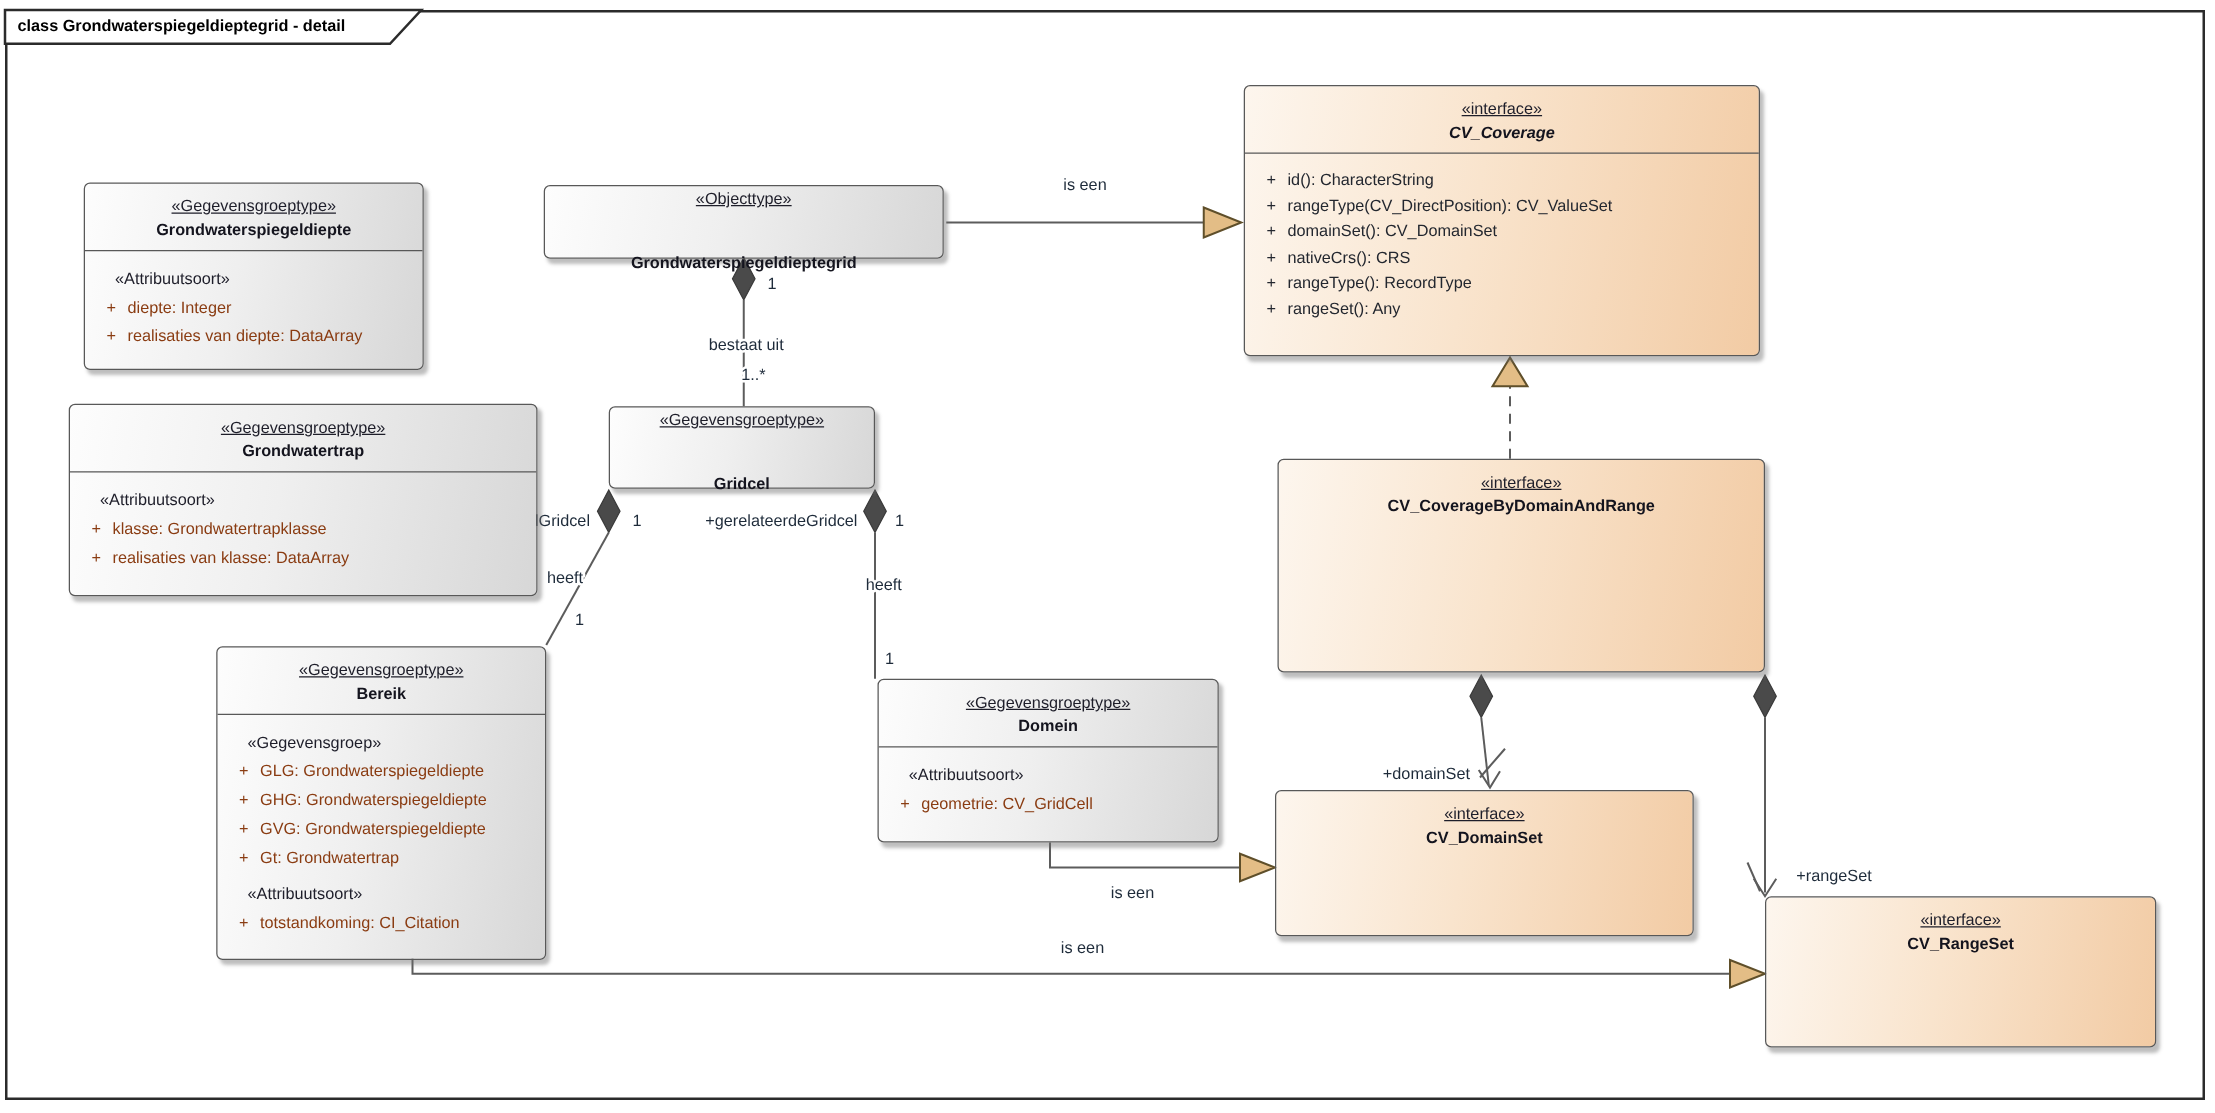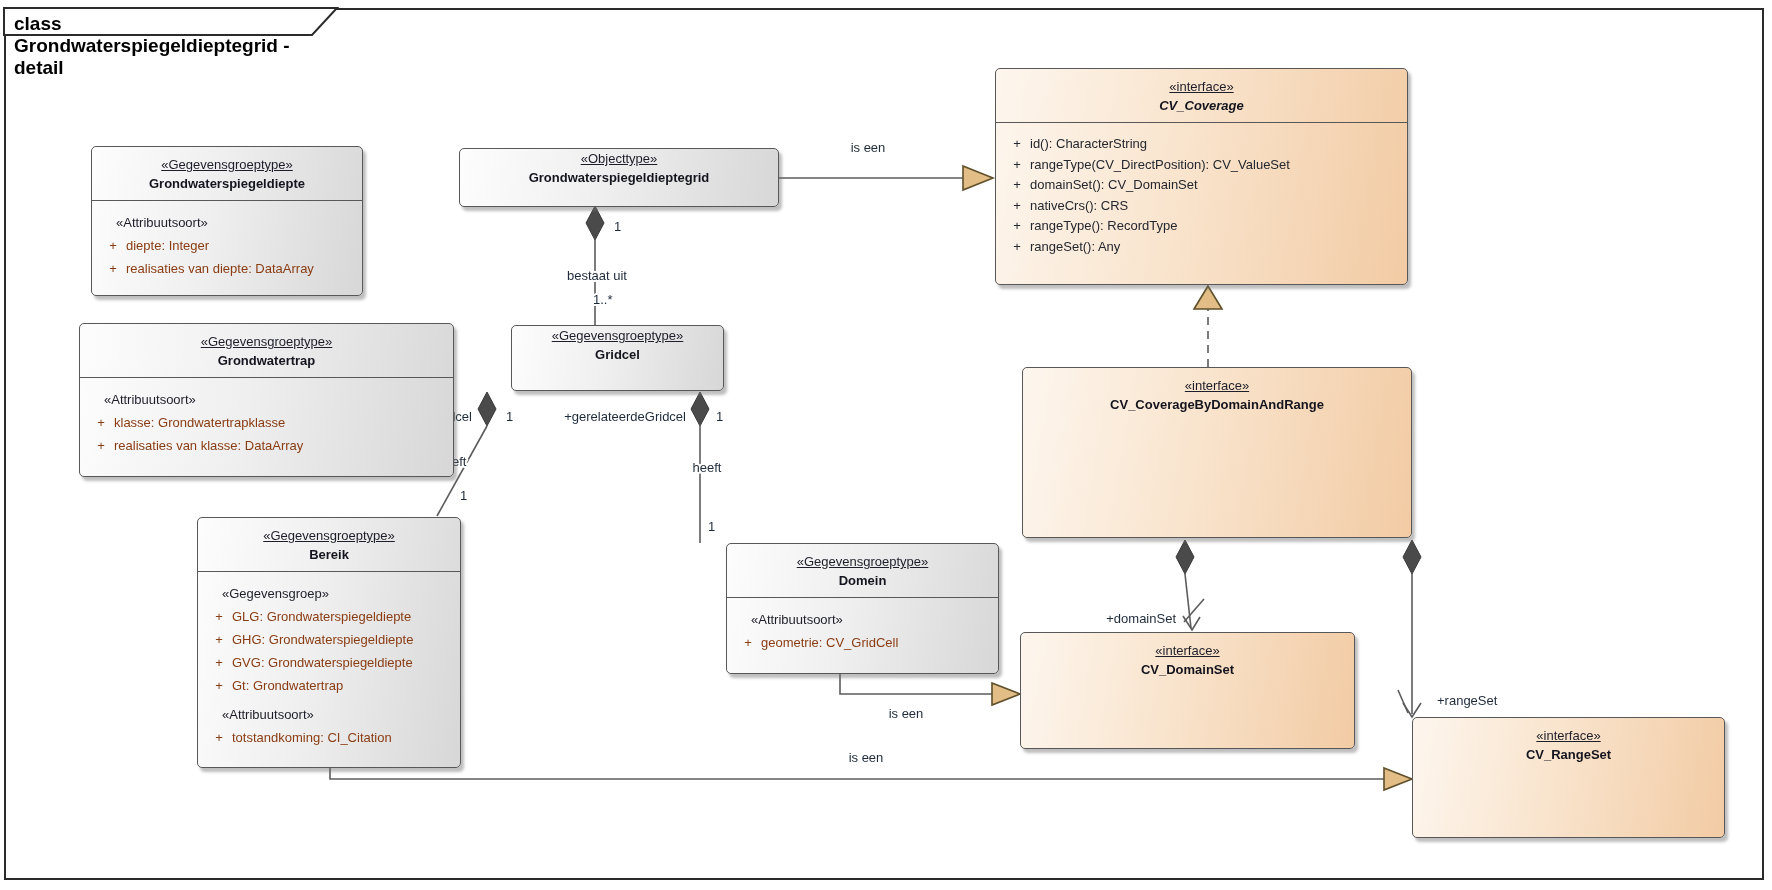--- a/index.html
+++ b/index.html
@@ -3,39 +3,39 @@
 <meta charset="utf-8">
 <style>
   html,body{margin:0;padding:0;background:#ffffff;}
   body{position:relative;width:1772px;height:890px;overflow:hidden;
        font-family:"Liberation Sans",sans-serif;}
 
   
   .frame{position:absolute;left:4px;top:8px;width:1760px;height:872px;
          border:2px solid #2b2b2b;background:#ffffff;box-sizing:border-box;}
   .diagram-title{position:absolute;left:14px;top:13px;width:310px;
-         font-size:19px;font-weight:bold;color:#000;}
+         font-size:13px;font-weight:bold;color:#000;}
 
   
   svg.wires{position:absolute;left:0;top:0;pointer-events:none;}
   .wire{stroke:#5c5c5c;stroke-width:1.6;fill:none;}
   .wire.dashed{stroke-dasharray:8 6;}
   .diamond{fill:#4a4a4a;stroke:#3a3a3a;stroke-width:1;}
   .tri{fill:#e3bd86;stroke:#5f4f2a;stroke-width:1.6;}
   .wire-label{font-family:"Liberation Sans",sans-serif;font-size:13px;fill:#1e2b3a;
               paint-order:stroke;stroke:#ffffff;stroke-width:4px;stroke-linejoin:round;}
 
   
   .uml-box{position:absolute;box-sizing:border-box;border:1.4px solid #585858;
            border-radius:5px;box-shadow:3px 4px 3px rgba(110,110,110,.45);
            font-size:13px;display:flex;flex-direction:column;}
-  .uml-box.gray{background:linear-gradient(100deg,#fdfdfd 0%,#efefef 45%,#d7d7d7 100%);margin-left:24px;}
+  .uml-box.gray{background:linear-gradient(100deg,#fdfdfd 0%,#efefef 45%,#d7d7d7 100%);}
   .uml-box.peach{background:linear-gradient(100deg,#fdf6ee 0%,#f9e4cd 45%,#f2cba4 100%);}
   .hdr{text-align:center;padding:8px 2px 6px;}
-  .hdr.fill{flex:1;display:flex;flex-direction:column;padding:0 2px;}
+  .hdr.fill{flex:1;display:flex;flex-direction:column;padding:0 2px;gap:32px;}
   .hdr.sep{border-bottom:1.3px solid #585858;}
   .stype{color:#1e1e2a;line-height:19px;text-decoration:underline;}
   .cname{font-weight:bold;color:#14141e;line-height:20px;}
   .cname.italic{font-style:italic;}
   .body{padding:11px 6px 4px 8px;flex:1;}
   .sect{color:#1e1e2a;padding:1px 0 2px 16px;line-height:19px;}
   .attr{display:flex;color:#8a3c12;line-height:23px;}
   .attr .vis{width:26px;text-align:center;flex:none;}
   .ops .attr{color:#23272f;line-height:20.5px;}
   .gap{margin-top:7px;}

